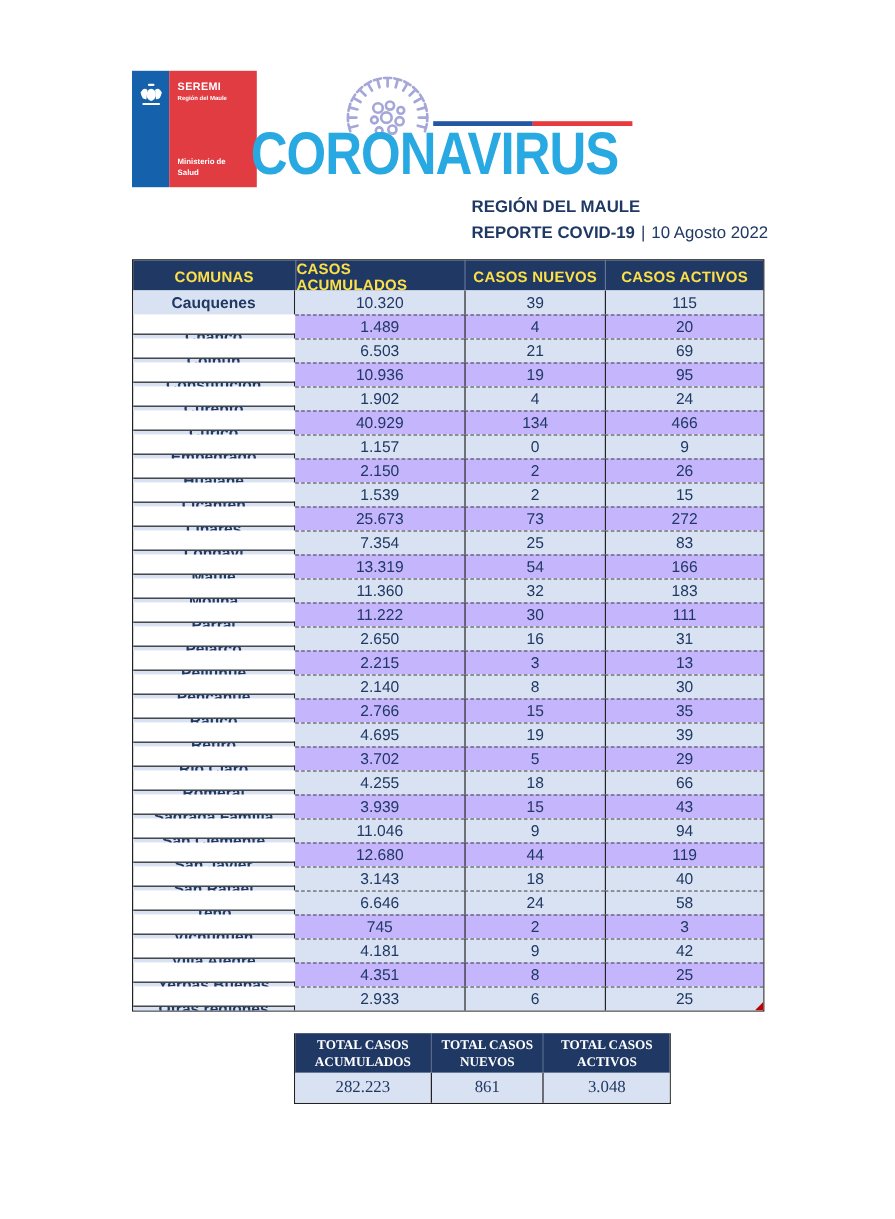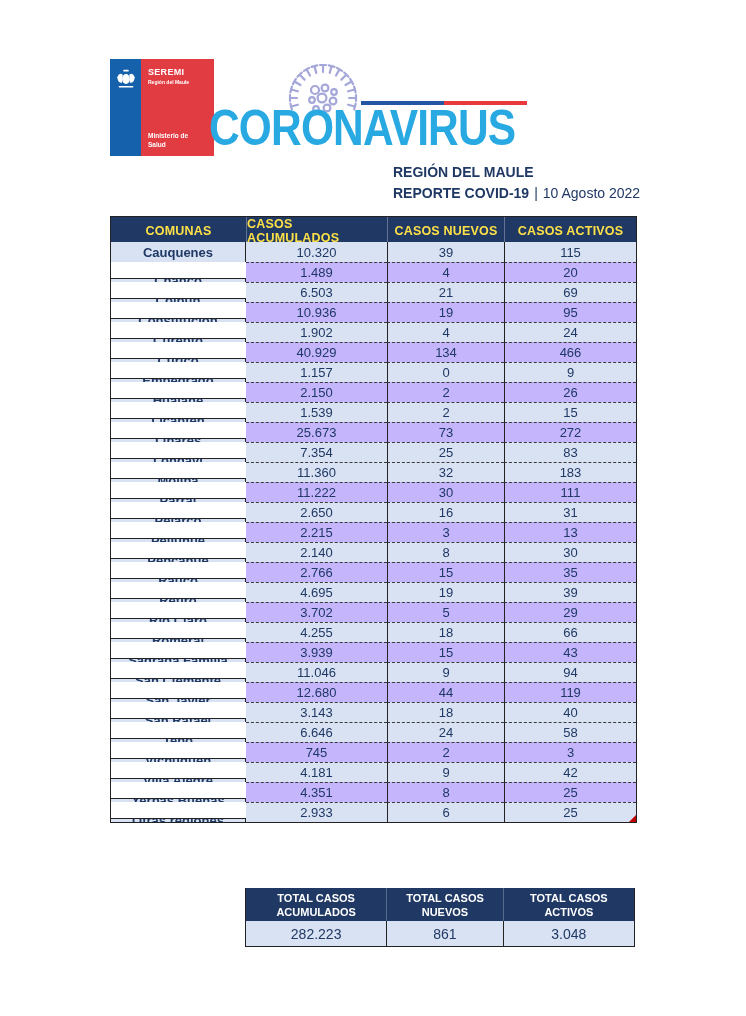--- a/index.html
+++ b/index.html
@@ -47,21 +47,21 @@
   .c1,.c2,.c3{background:var(--row-blue);}
   .row.alt .c1,.row.alt .c2,.row.alt .c3{background:#c4b5fd;}
   .row + .row .c0{border-top:1px solid var(--border-dark);margin-top:16px;}
   .row + .row .c1,.row + .row .c2,.row + .row .c3{border-top:1px dashed #3a3a3a;}
   .c2,.c3{border-left:1px solid var(--border-dark);}
   .c3{position:relative;}
   .corner-flag{position:absolute;right:0;bottom:0;width:0;height:0;
     border-left:7px solid transparent;border-bottom:7px solid var(--flag-red);}
 
   
-  .totals{position:absolute;left:245px;top:888px;width:390px;border:1px solid var(--border-dark);border-top:none;box-sizing:border-box;}
+  .totals{position:absolute;left:245px;top:861px;width:314px;border:1px solid var(--border-dark);border-top:none;box-sizing:border-box;font-family:Liberation Serif, serif;}
   .totals-head{display:grid;grid-template-columns:141fr 117fr 132fr;height:33px;background:var(--header-bg);}
   .tot-h{color:#fff;font-weight:bold;font-size:11px;line-height:14px;display:flex;flex-direction:column;align-items:center;justify-content:center;text-align:center;}
   .tot-h + .tot-h{border-left:1px solid rgba(255,255,255,.25);}
   .totals-vals{display:grid;grid-template-columns:141fr 117fr 132fr;height:25px;background:var(--row-blue);}
   .tot-v{display:flex;align-items:center;justify-content:center;font-size:14px;color:var(--navy);box-sizing:border-box;text-align:right;}
   .tot-v + .tot-v{border-left:1px solid var(--border-dark);}
 </style>
 </head>
 <body>
 
@@ -223,20 +223,26 @@
       <div class="cell c3">272</div>
     </div>
 
     <div class="row">
       <div class="cell c0">Longaví</div>
       <div class="cell c1">7.354</div>
       <div class="cell c2">25</div>
       <div class="cell c3">83</div>
     </div>
 
+    <div class="row alt">
+      <div class="cell c0">Maule</div>
+      <div class="cell c1">13.319</div>
+      <div class="cell c2">54</div>
+      <div class="cell c3">166</div>
+    </div>
 
     <div class="row">
       <div class="cell c0">Molina</div>
       <div class="cell c1">11.360</div>
       <div class="cell c2">32</div>
       <div class="cell c3">183</div>
     </div>
 
     <div class="row alt">
       <div class="cell c0">Parral</div>

